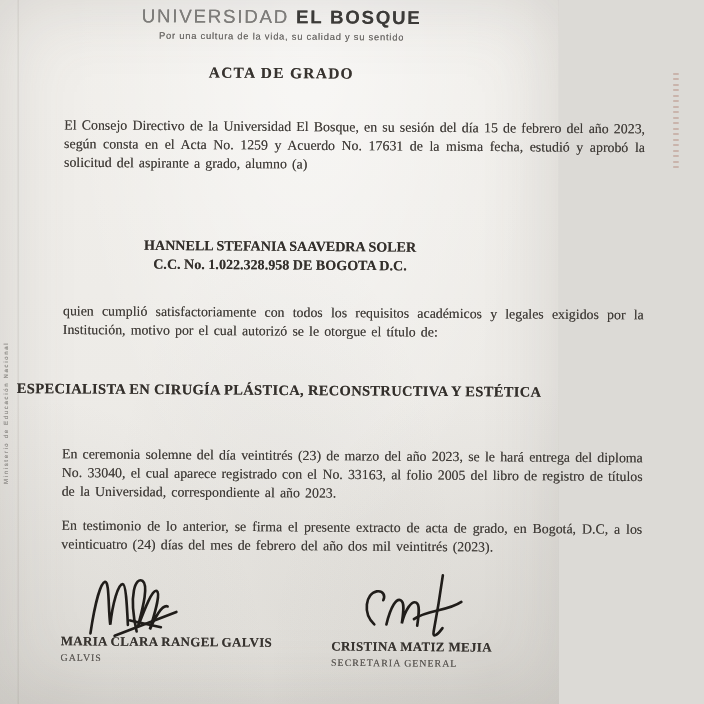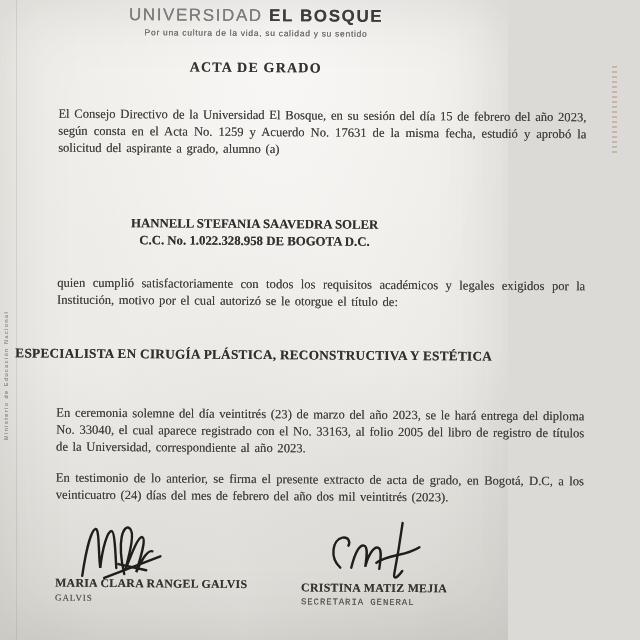--- a/index.html
+++ b/index.html
@@ -86,15 +86,15 @@
     <div class="sig-name txt" style="left:57px;top:577px;">MARIA CLARA RANGEL GALVIS</div>
     <div class="sig-title txt" style="left:57px;top:594px;">GALVIS</div>
 
     <svg class="sig-svg" style="left:326px;top:517px;" width="100" height="62" viewBox="0 0 100 62">
       <path d="M16,50 C5,40 8,22 18,20 C24,19 26,24 24,28"></path>
       <path d="M27,50 C31,33 36,26 40,28 C44,30 42,41 41,49 C44,36 50,28 54,30 C58,32 56,43 55,51"></path>
       <path d="M78,5 C76,20 72,45 70,56 C69,62 73,60 78,53"></path>
       <path d="M52,45 C64,36 82,38 95,29"></path>
     </svg>
     <div class="sig-name txt" style="left:303px;top:580px;">CRISTINA MATIZ MEJIA</div>
-    <div class="sig-title txt" style="left:303px;top:597px;font-family:Liberation Mono, monospace;">SECRETARIA GENERAL</div>
+    <div class="sig-title txt" style="left:303px;top:597px;">SECRETARIA GENERAL</div>
   </div>
 </div>
 
 </body></html>

